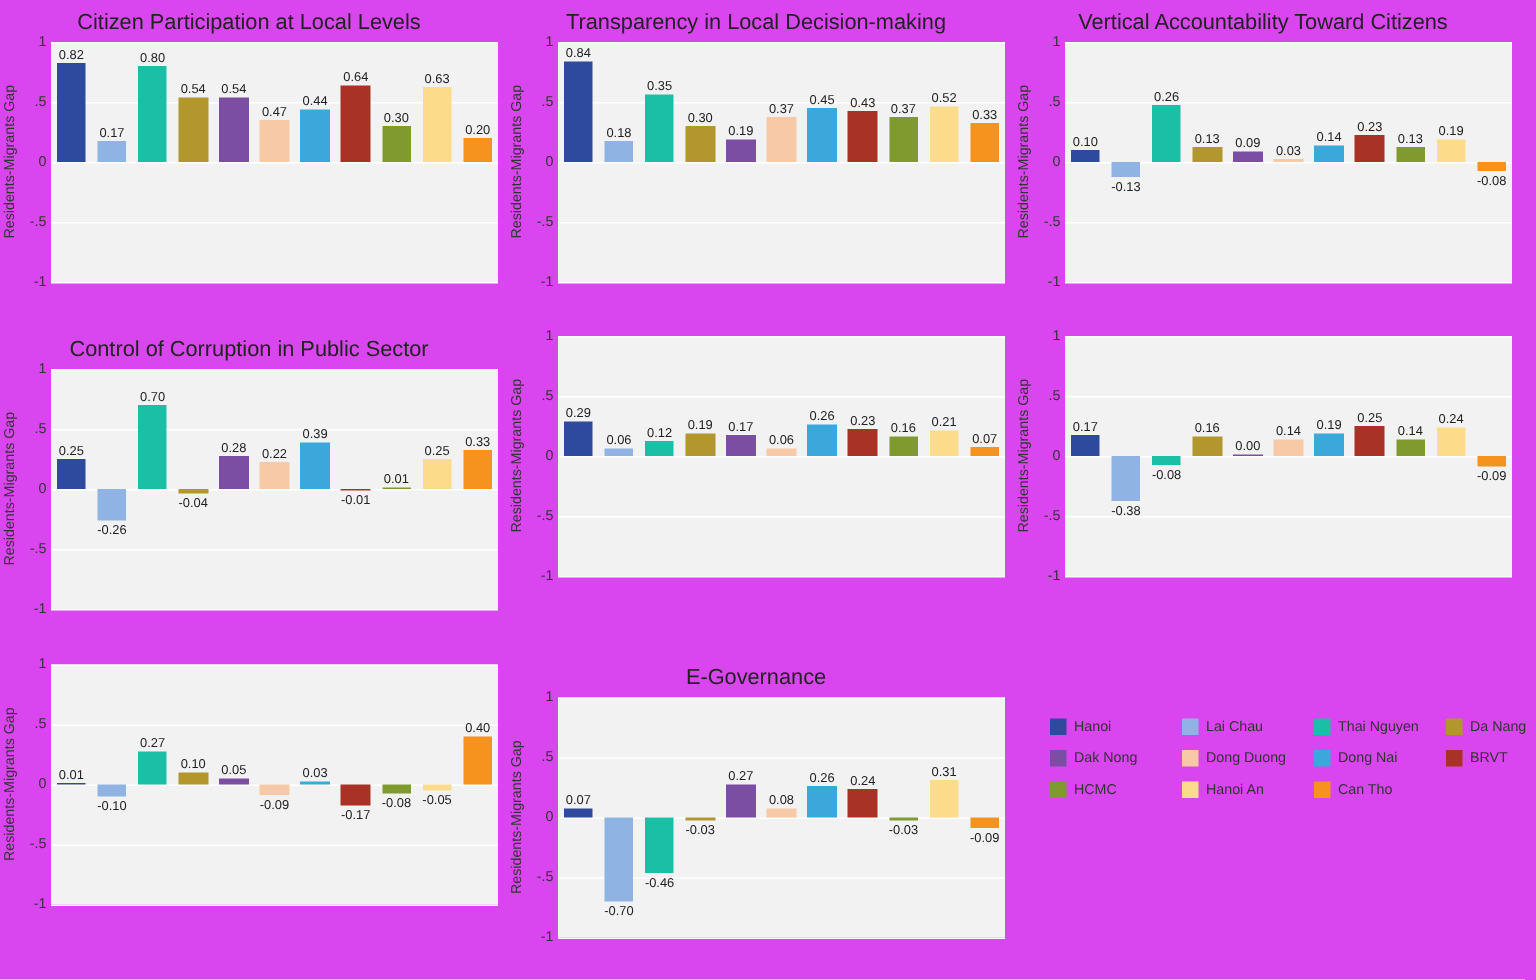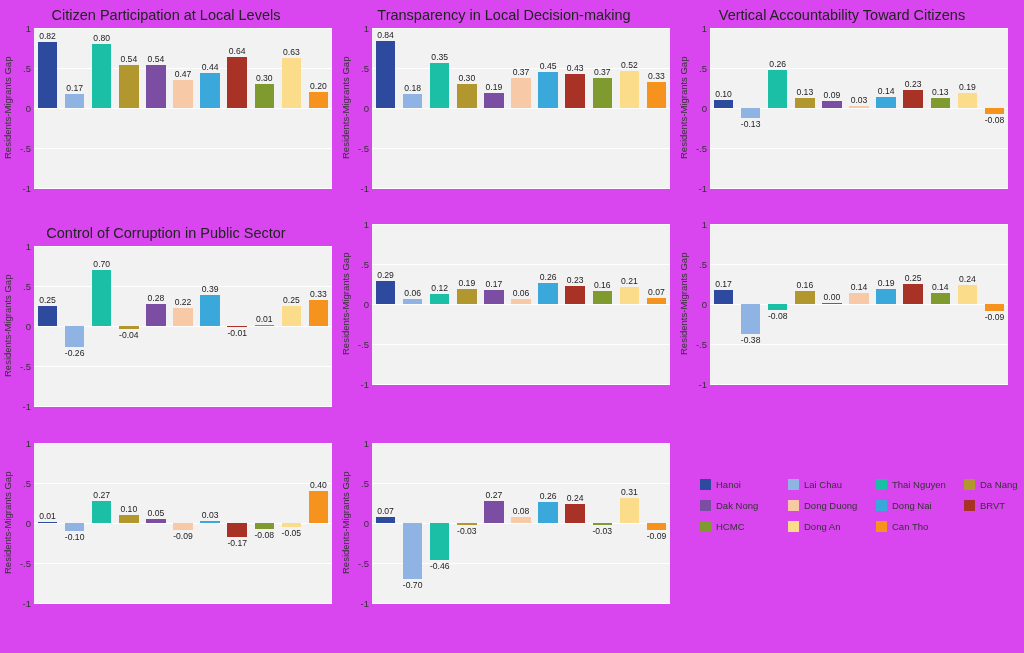--- a/index.html
+++ b/index.html
@@ -416,20 +416,21 @@
               <div class="barlabel" style="left: 230.273px; top: 87.4px;">-0.08</div>
               <div class="bar" style="left: 247.611px; width: 19.5055px; height: 4px; top: 80px; background: rgb(251, 220, 138);"></div>
               <div class="barlabel" style="left: 257.364px; top: 85px;">-0.05</div>
               <div class="bar" style="left: 274.702px; width: 19.5055px; height: 32px; top: 48px; background: rgb(246, 146, 30);"></div>
               <div class="barlabel" style="left: 284.455px; top: 37px;">0.40</div>
             </div>
           </div>
         </div>
       </div>
       <div class="panel" style="left: 338px; top: 443px; width: 332px;">
+        <div class="panel-title">E-Governance</div>
         <div class="plot-area-wrap" style="height: 160px;">
           <div class="ylabel">Residents-Migrants Gap</div>
           <div class="ytick-col">
             <div class="ytick" style="top: 0px;">1</div>
             <div class="ytick" style="top: 40px;">.5</div>
             <div class="ytick" style="top: 80px;">0</div>
             <div class="ytick" style="top: 120px;">-.5</div>
             <div class="ytick" style="top: 160px;">-1</div>
           </div>
           <div class="plot">
@@ -498,20 +499,20 @@
       <div class="legend-item">
         <span class="legend-swatch" style="background: rgb(169, 50, 38);"></span>
         <span>BRVT</span>
       </div>
       <div class="legend-item">
         <span class="legend-swatch" style="background: rgb(127, 154, 46);"></span>
         <span>HCMC</span>
       </div>
       <div class="legend-item">
         <span class="legend-swatch" style="background: rgb(251, 220, 138);"></span>
-        <span>Dong An</span>
+        <span>Hanoi An</span>
       </div>
       <div class="legend-item">
         <span class="legend-swatch" style="background: rgb(246, 146, 30);"></span>
         <span>Can Tho</span>
       </div>
     </div>
 </div>
 
 </body></html>

